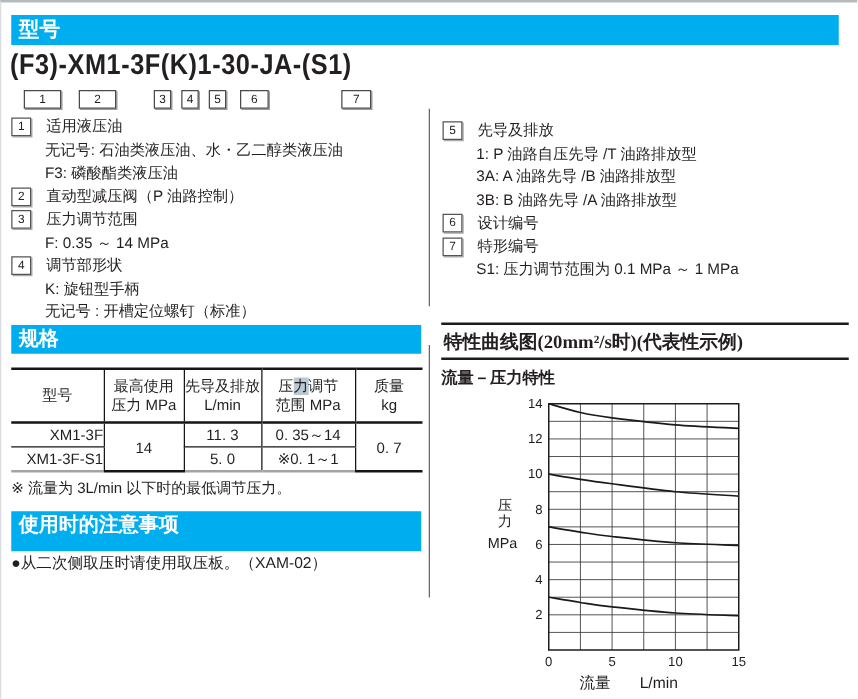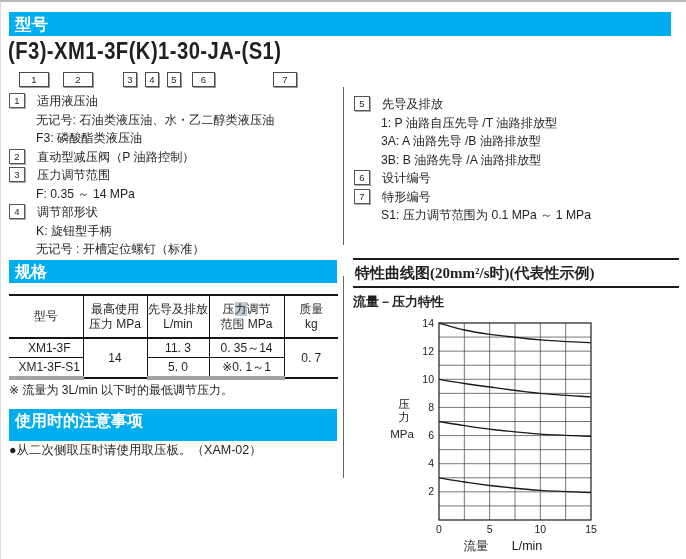--- a/index.html
+++ b/index.html
@@ -43,23 +43,23 @@
     position:absolute; left:8px; top:292px; width:329px;
     border-collapse:collapse; table-layout:fixed; font-size:12px;
   }
   .spec-table th{
     border-top:2px solid #151515; border-bottom:2px solid #151515;
     font-weight:normal; height:37px; padding:2px 0; text-align:center; line-height:15px;
   }
   .spec-table td{height:18px; padding:0; text-align:center;}
   .spec-table .bl{border-left:1px solid #151515;}
   .spec-table .rb{border-bottom:1px solid #151515;}
-  .spec-table tr.r2 td{border-bottom:4px solid #a3a3a3;}
+  .spec-table tr.r2 td{border-bottom:2px solid #a3a3a3;}
   .spec-table td.rs{border-bottom:2px solid #151515;}
-  .spec-table .model-cell{text-align:center; padding-left:7px;}
+  .spec-table .model-cell{text-align:right; padding-left:7px;}
   .h-line{display:block;}
   .hl{background:#b9c8d3;}
   .footnote{position:absolute; left:8px; top:380px; font-size:12px; white-space:nowrap;}
   .note{position:absolute; left:8px; top:440px; font-size:12.5px; white-space:nowrap;}
   .curves-header{
     position:absolute; left:352px; top:256px; width:326px; box-sizing:border-box;
     border-top:2px solid #1c1c1c; border-bottom:2px solid #1c1c1c;
     padding:4px 0 3px 2px; font-weight:bold; font-size:15px; white-space:nowrap;font-family:Liberation Serif, serif;
   }
   .curves-subtitle{position:absolute; left:352px; top:291px; font-weight:bold; font-size:13px;}

